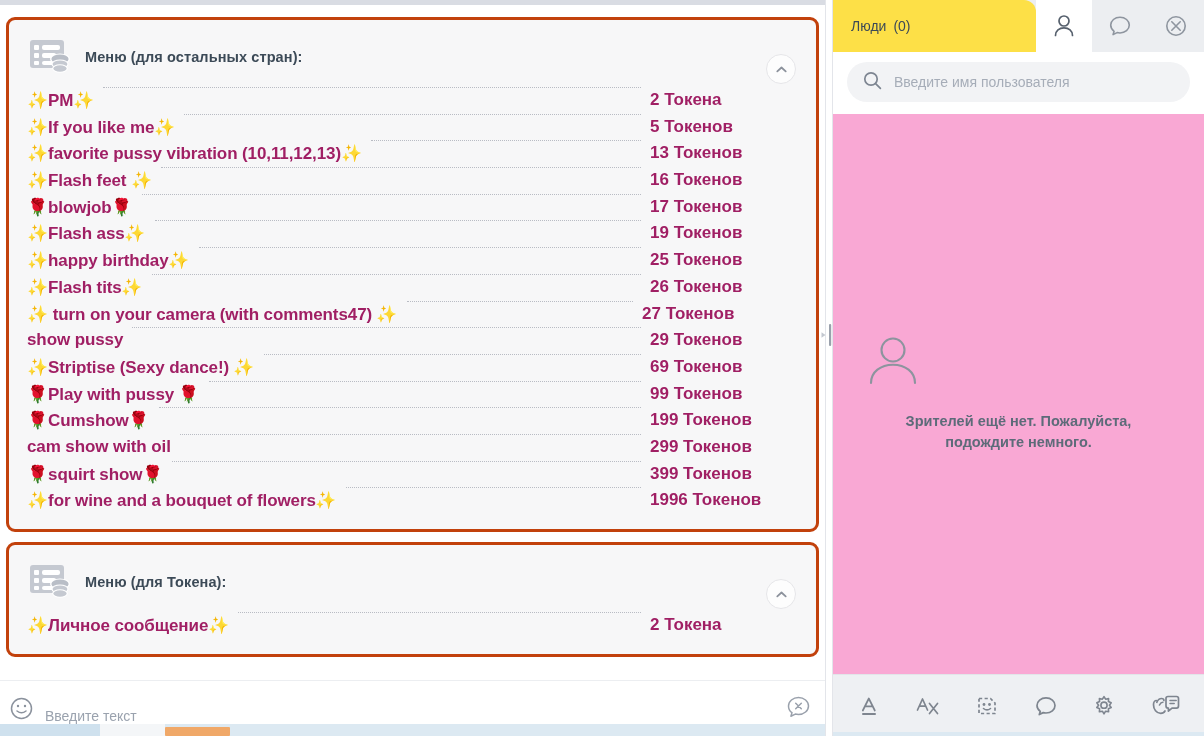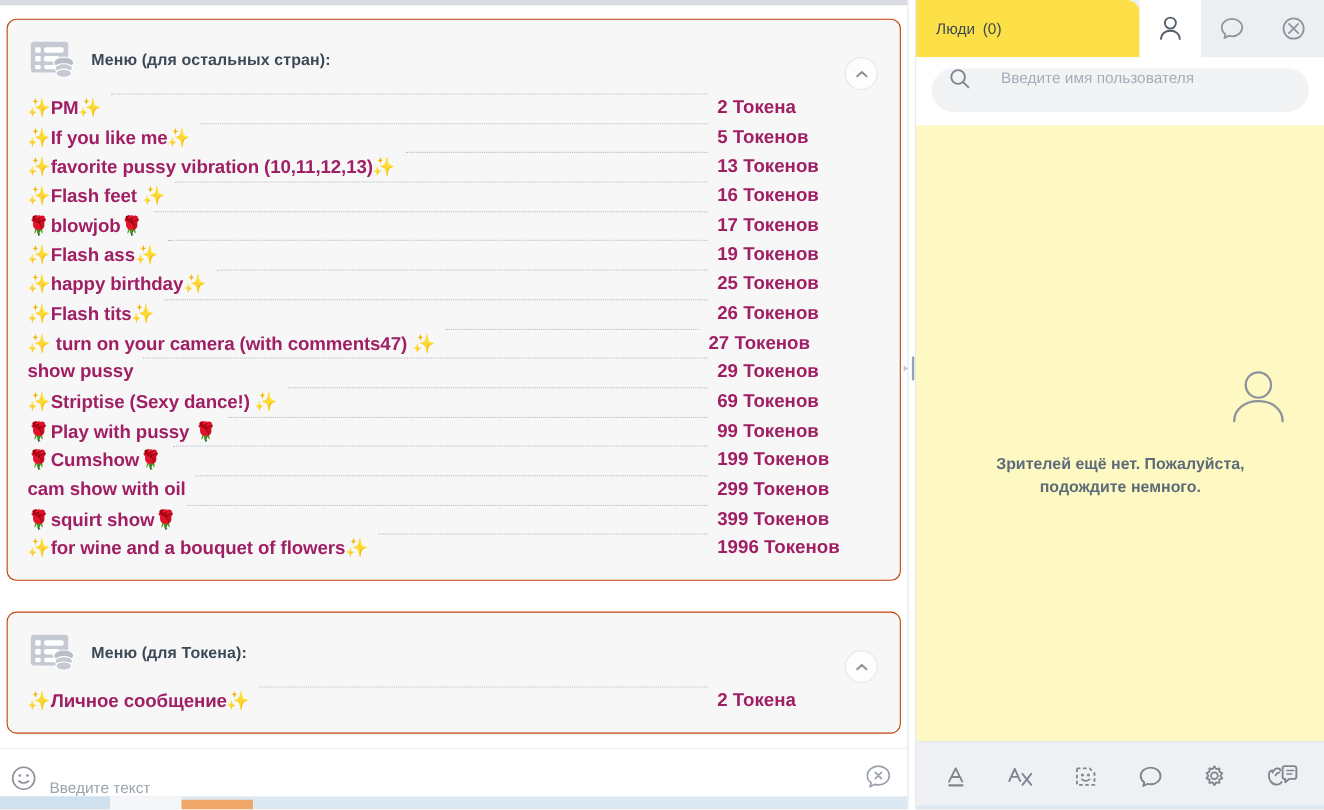--- a/index.html
+++ b/index.html
@@ -28,24 +28,24 @@
     position: absolute; top: 5px; left: 0; right: 0; bottom: 56px;
     overflow: hidden;
     padding: 12px 6px 0 6px;
     background: #ffffff;
   }
 
   
   .menu-card {
     position: relative;
     background: #f7f7f8;
-    border: 1px solid #c2410c;
+    border: 3px solid #c2410c;
     border-radius: 9px;
     padding: 14px 14px 12px 14px;
-    margin-bottom: 28px;
+    margin-bottom: 10px;
   }
   .menu-head {
     display: flex; align-items: center;
     gap: 12px;
     padding: 4px 0 14px 6px;
   }
   .menu-icon { width: 44px; height: 38px; flex: 0 0 auto; }
   .menu-title {
     font-size: 14.5px; font-weight: bold; color: #3c4a57;
     letter-spacing: .1px;
@@ -145,34 +145,34 @@
     display: flex; align-items: center; justify-content: center;
     cursor: pointer;
   }
   .tab-ico.active { background: #ffffff; }
 
   .search-wrap {
     background: #ffffff; padding: 10px 14px 12px 14px; flex: 0 0 auto;
   }
   .search-pill {
     height: 40px; border-radius: 20px; background: #f2f3f5;
-    display: flex; align-items: flex-start; gap: 28px; padding: 0 16px;
+    display: flex; align-items: center; gap: 12px; padding: 0 16px;
   }
   .search-input {
     flex: 1 1 auto; border: none; outline: none; background: transparent;
     font-family: inherit; font-size: 14px; color: #3c4a57;
   }
   .search-input::placeholder { color: #a6adb8; }
 
   .viewers-empty {
     flex: 1 1 auto;
     display: flex; flex-direction: column;
-    align-items: flex-end; justify-content: center;
+    align-items: flex-start; justify-content: center;
     gap: 16px; padding: 0 34px;
-    background: #fef9c3;
+    background: #f9a8d4;
   }
   .empty-text {
     text-align: center; font-size: 14.5px; font-weight: bold;
     color: #5d6b79; line-height: 1.42;
   }
 
   .right-toolbar {
     height: 62px; flex: 0 0 auto;
     background: #eef0f3;
     border-top: 1px solid #e2e5e9;

